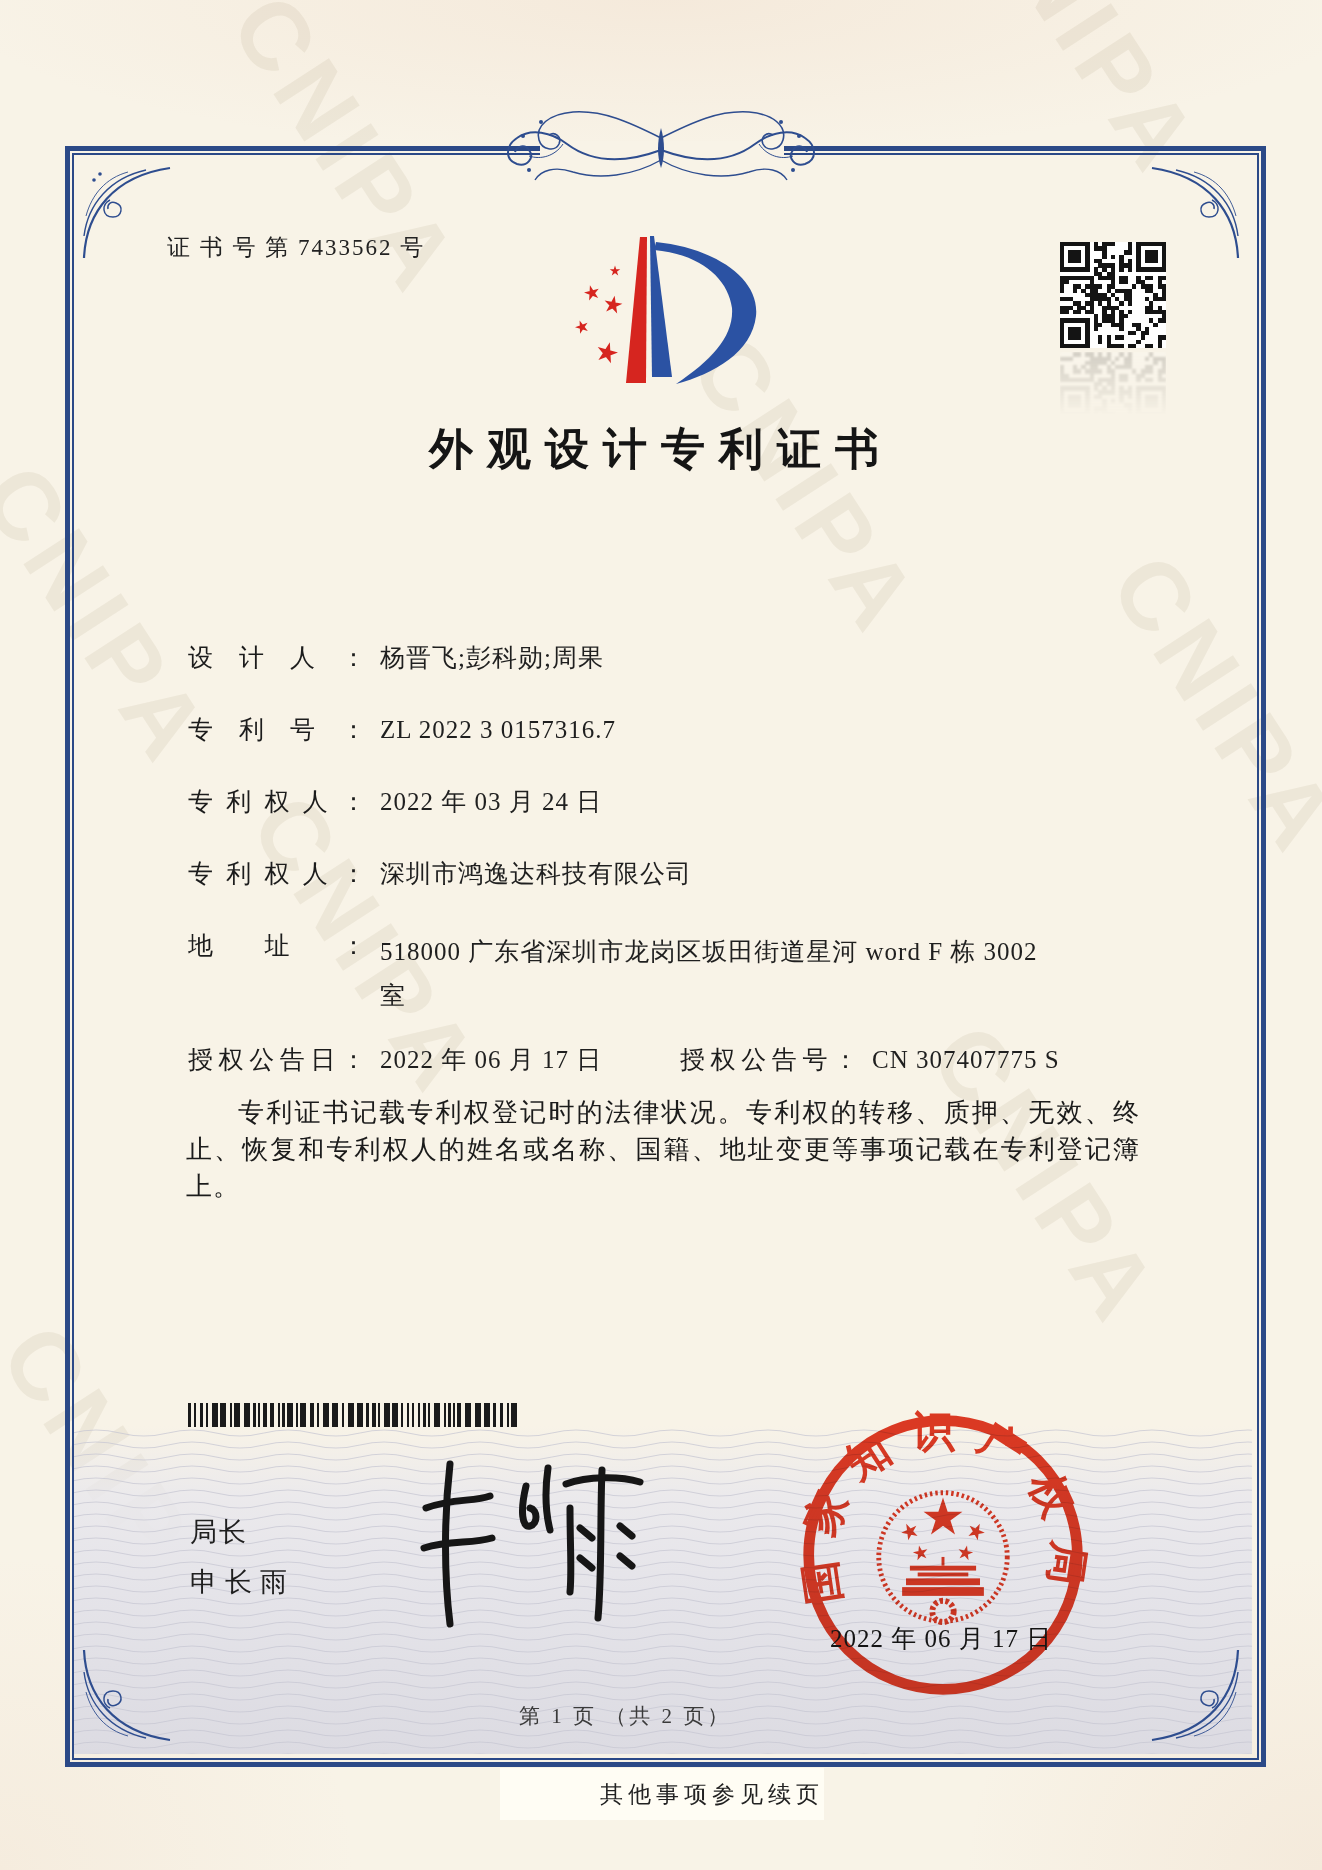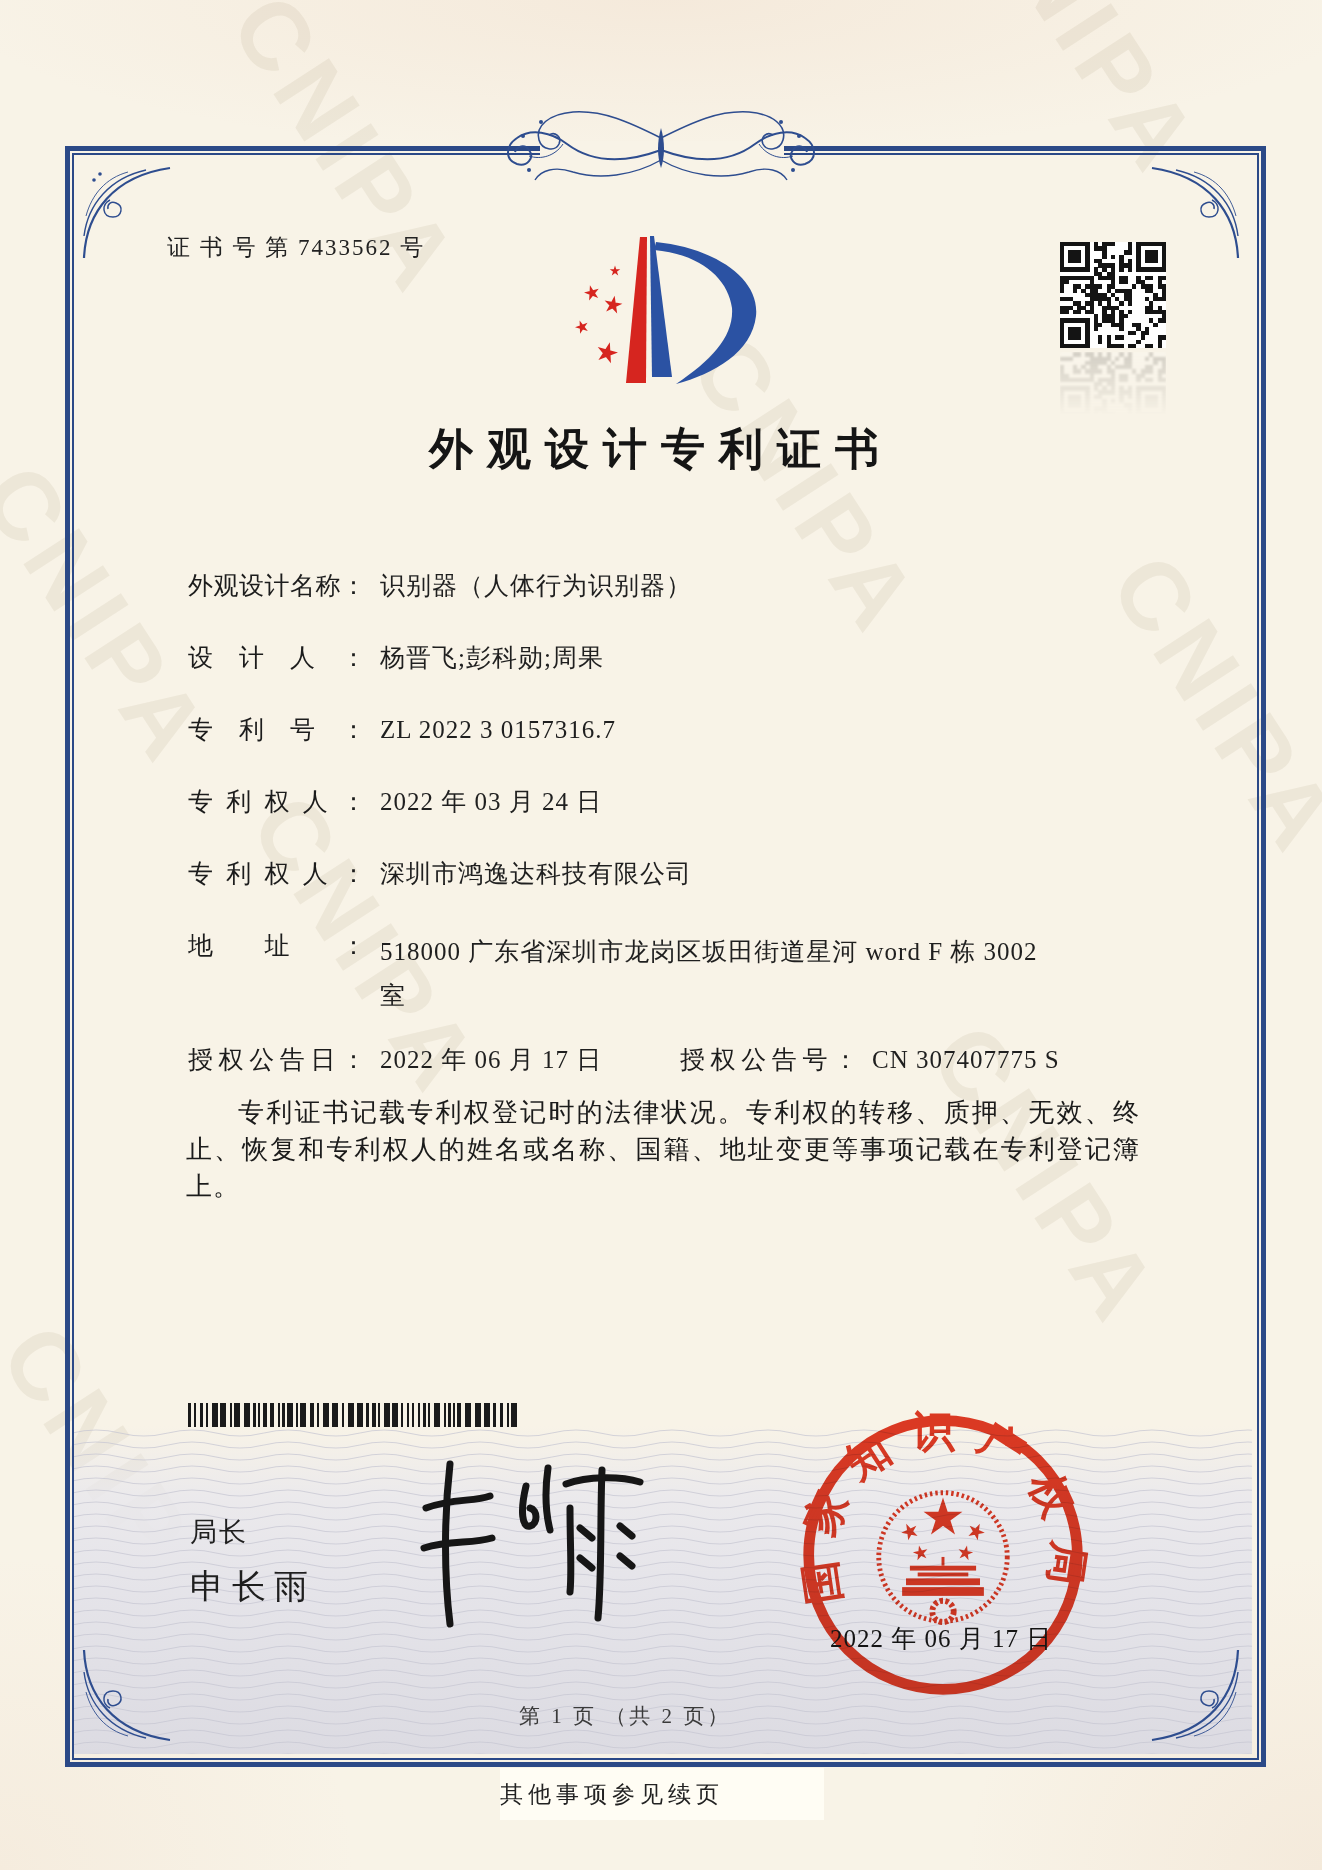--- a/index.html
+++ b/index.html
@@ -49,28 +49,28 @@
   .f5{top:930px}.f5 .fvalue{line-height:44px;max-width:720px;}
   .grant{top:1044px;left:188px;width:1010px;display:flex;font-size:25px;line-height:32px;}
   .gpair{display:flex;} .gpair1{width:492px;}
   
   .body-text{left:186px;top:1094px;width:954px;font-size:26px;line-height:37px;
     letter-spacing:1px;text-align:justify;color:#1b1b1b;}
   .body-text p{margin:0;text-indent:2em;}
   
   .barcode{left:188px;top:1403px;width:336px;height:24px;}
   .sig-title{left:190px;top:1514px;font-size:27px;letter-spacing:2px;}
-  .sig-name{left:190px;top:1564px;font-size:34px;letter-spacing:8px;}
+  .sig-name{left:190px;top:1564px;font-size:27px;letter-spacing:8px;}
   .signature{left:398px;top:1456px;width:250px;height:175px;}
   .seal{left:797px;top:1409px;width:292px;height:292px;opacity:.93;mix-blend-mode:multiply;}
   .seal-date{left:830px;top:1622px;width:240px;font-size:25px;letter-spacing:1px;color:#141414;white-space:nowrap;}
   .pageinfo{left:65px;top:1702px;width:1120px;text-align:center;font-size:21px;
     letter-spacing:3px;color:#3a3a3a;}
   .note-band{left:500px;top:1768px;width:324px;height:52px;background:#fffdf4;
-    display:flex;align-items:center;justify-content:flex-start;}
+    display:flex;align-items:center;justify-content:flex-end;}
   .note-text{font-size:23px;letter-spacing:5px;color:#222;}
 </style>
 </head>
 <body>
 
 <div class="page">
 
   <span class="wm wm1">CNIPA</span>
   <span class="wm wm2">CNIPA</span>
   <span class="wm wm3">CNIPA</span>
@@ -595,24 +595,20 @@
           <rect x="17" y="24" width="1.02" height="1.02"></rect>
           <rect x="20" y="24" width="1.02" height="1.02"></rect>
           <rect x="21" y="24" width="1.02" height="1.02"></rect>
           <rect x="23" y="24" width="1.02" height="1.02"></rect>
         </g>
   </svg>
     </div>
 
   <div class="abs title">外观设计专利证书</div>
 
-  <div class="abs frow f0">
-    <span class="flabel">外观设计名称：</span>
-    <span class="fvalue">识别器（人体行为识别器）</span>
-  </div>
   <div class="abs frow f1">
     <span class="flabel">设计人：</span>
     <span class="fvalue">杨晋飞;彭科勋;周果</span>
   </div>
   <div class="abs frow f2">
     <span class="flabel">专利号：</span>
     <span class="fvalue">ZL 2022 3 0157316.7</span>
   </div>
   <div class="abs frow f3">
     <span class="flabel">专利权人：</span>

